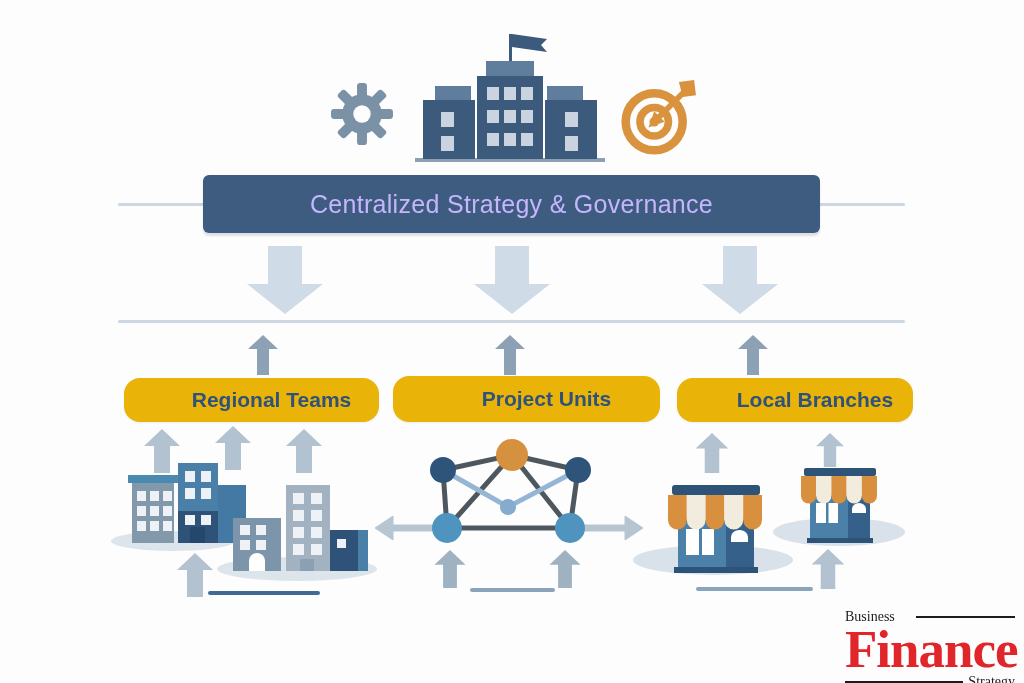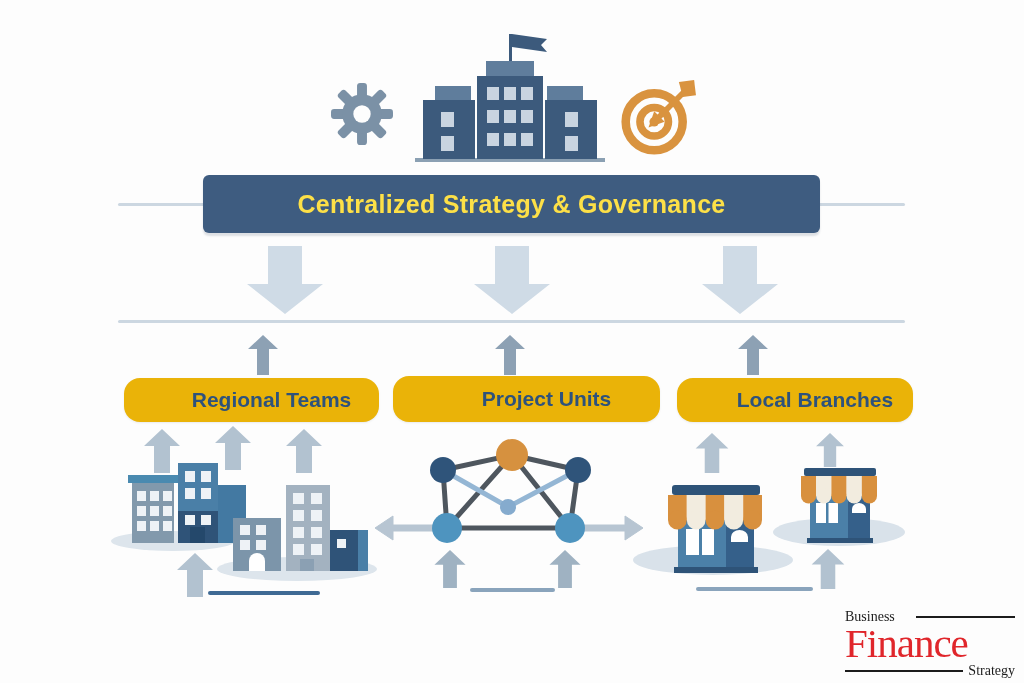--- a/index.html
+++ b/index.html
@@ -7,34 +7,34 @@
     position:relative;width:1024px;height:683px;background:#fdfdfd;
     overflow:hidden;font-family:"Liberation Sans",sans-serif;
   }
   .abs{position:absolute;}
   
   .banner{
     left:203px;top:175px;width:617px;height:58px;background:#3e5c80;
     border-radius:6px;display:flex;align-items:center;justify-content:center;
     box-shadow:0 3px 2px rgba(40,60,90,0.15);z-index:3;
   }
-  .banner span{color:#fde047;font-size:25px;font-weight:bold;letter-spacing:.3px;}
+  .banner span{color:#c4b5fd;font-size:25px;font-weight:normal;letter-spacing:.3px;}
   .hline{background:#ccd7e1;height:3px;border-radius:2px;z-index:1;}
   
   .unit-box{
     background:#eab308;border-radius:16px;display:flex;align-items:center;
     justify-content:center;z-index:2;box-shadow:0 1px 2px rgba(60,80,110,0.10);padding-left:40px;
   }
   .unit-box span{color:#2e527c;font-size:21px;font-weight:bold;}
   
   .logo{left:845px;top:609px;width:170px;display:flex;flex-direction:column;font-family:"Liberation Serif",serif;}
   .logo-row{display:flex;align-items:center;}
   .logo-rule{flex:1;height:2px;background:#1c1c1c;}
   .logo-top{font-size:14px;color:#1c1c1c;margin-right:21px;}
-  .logo-main{font-size:41px;color:#e0262b;line-height:.92;letter-spacing:-1px;}
+  .logo-main{font-size:53px;color:#e0262b;line-height:.92;letter-spacing:-1px;font-weight:bold;}
   .logo-bottom{font-size:14px;color:#1c1c1c;margin-left:5px;}
 </style>
 </head>
 <body>
 
 <div class="canvas">
 
   <svg class="abs" style="left:331px;top:83px;" width="62" height="62" viewBox="0 0 100 100">
     <g fill="#7b91a6">
       <rect x="42" y="0" width="16" height="26" rx="5"></rect>

